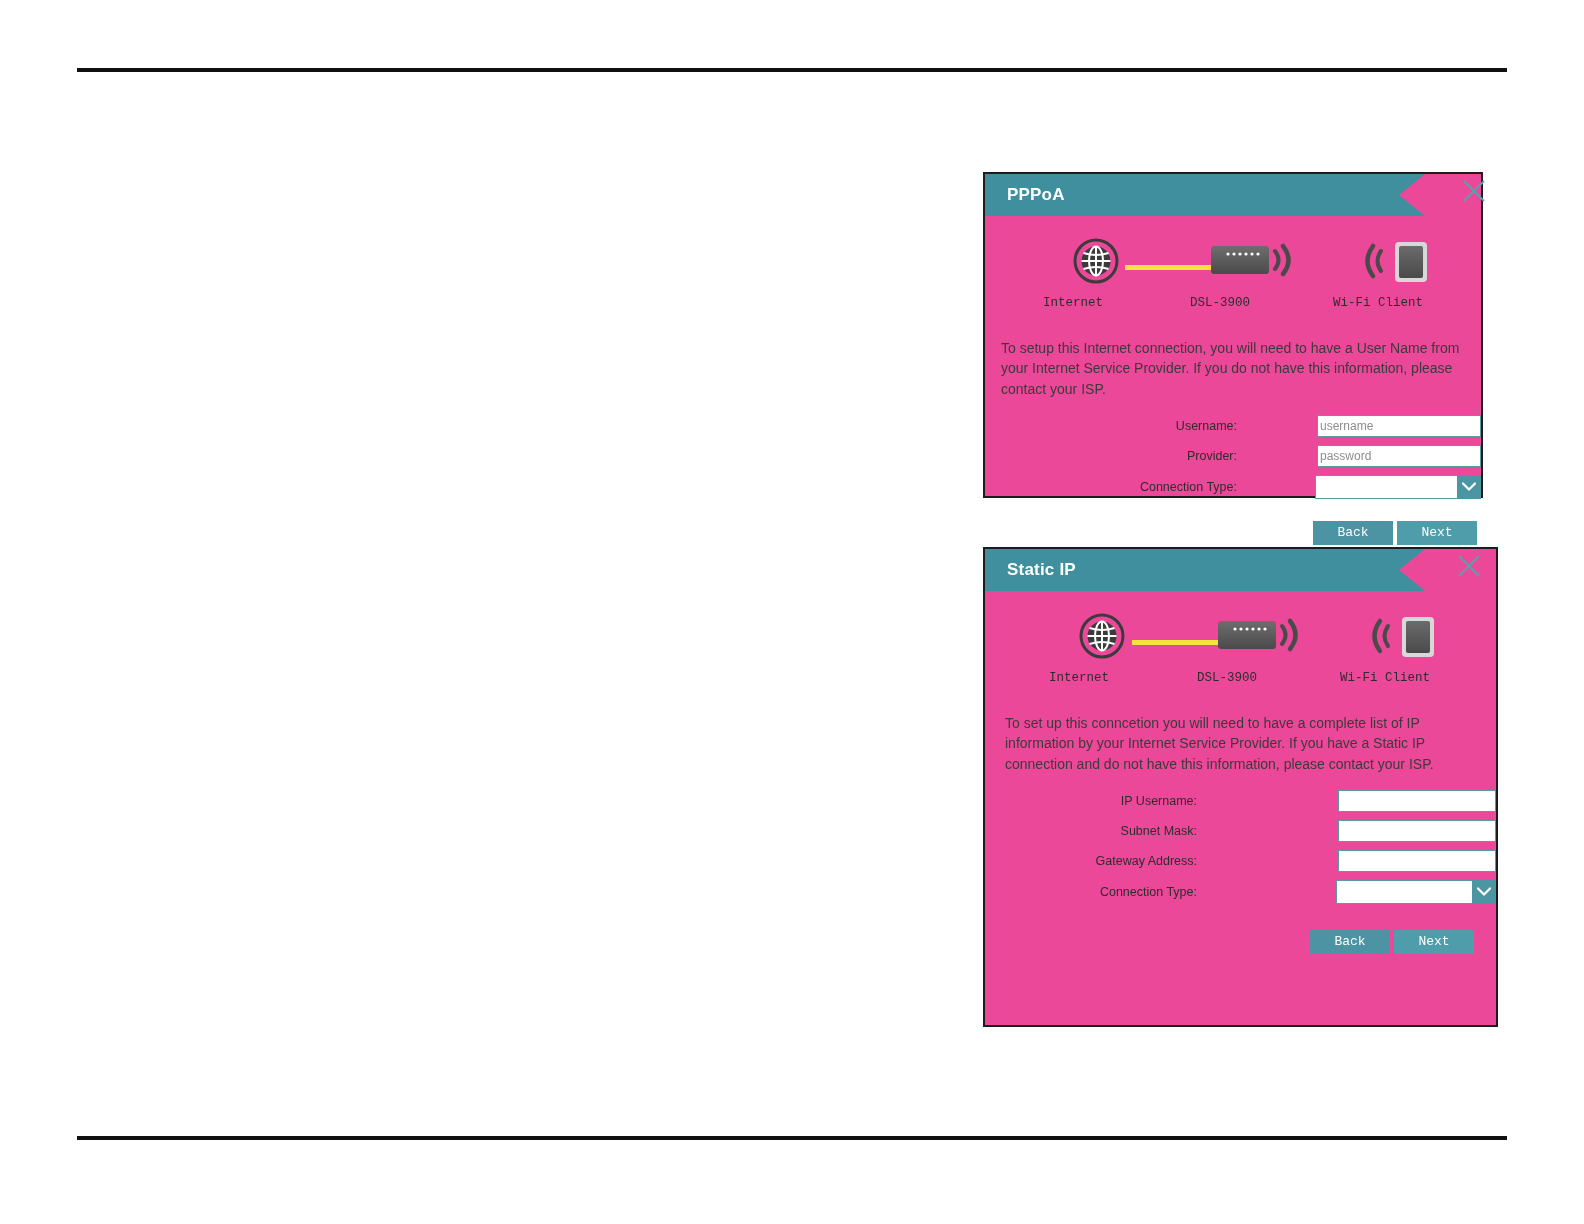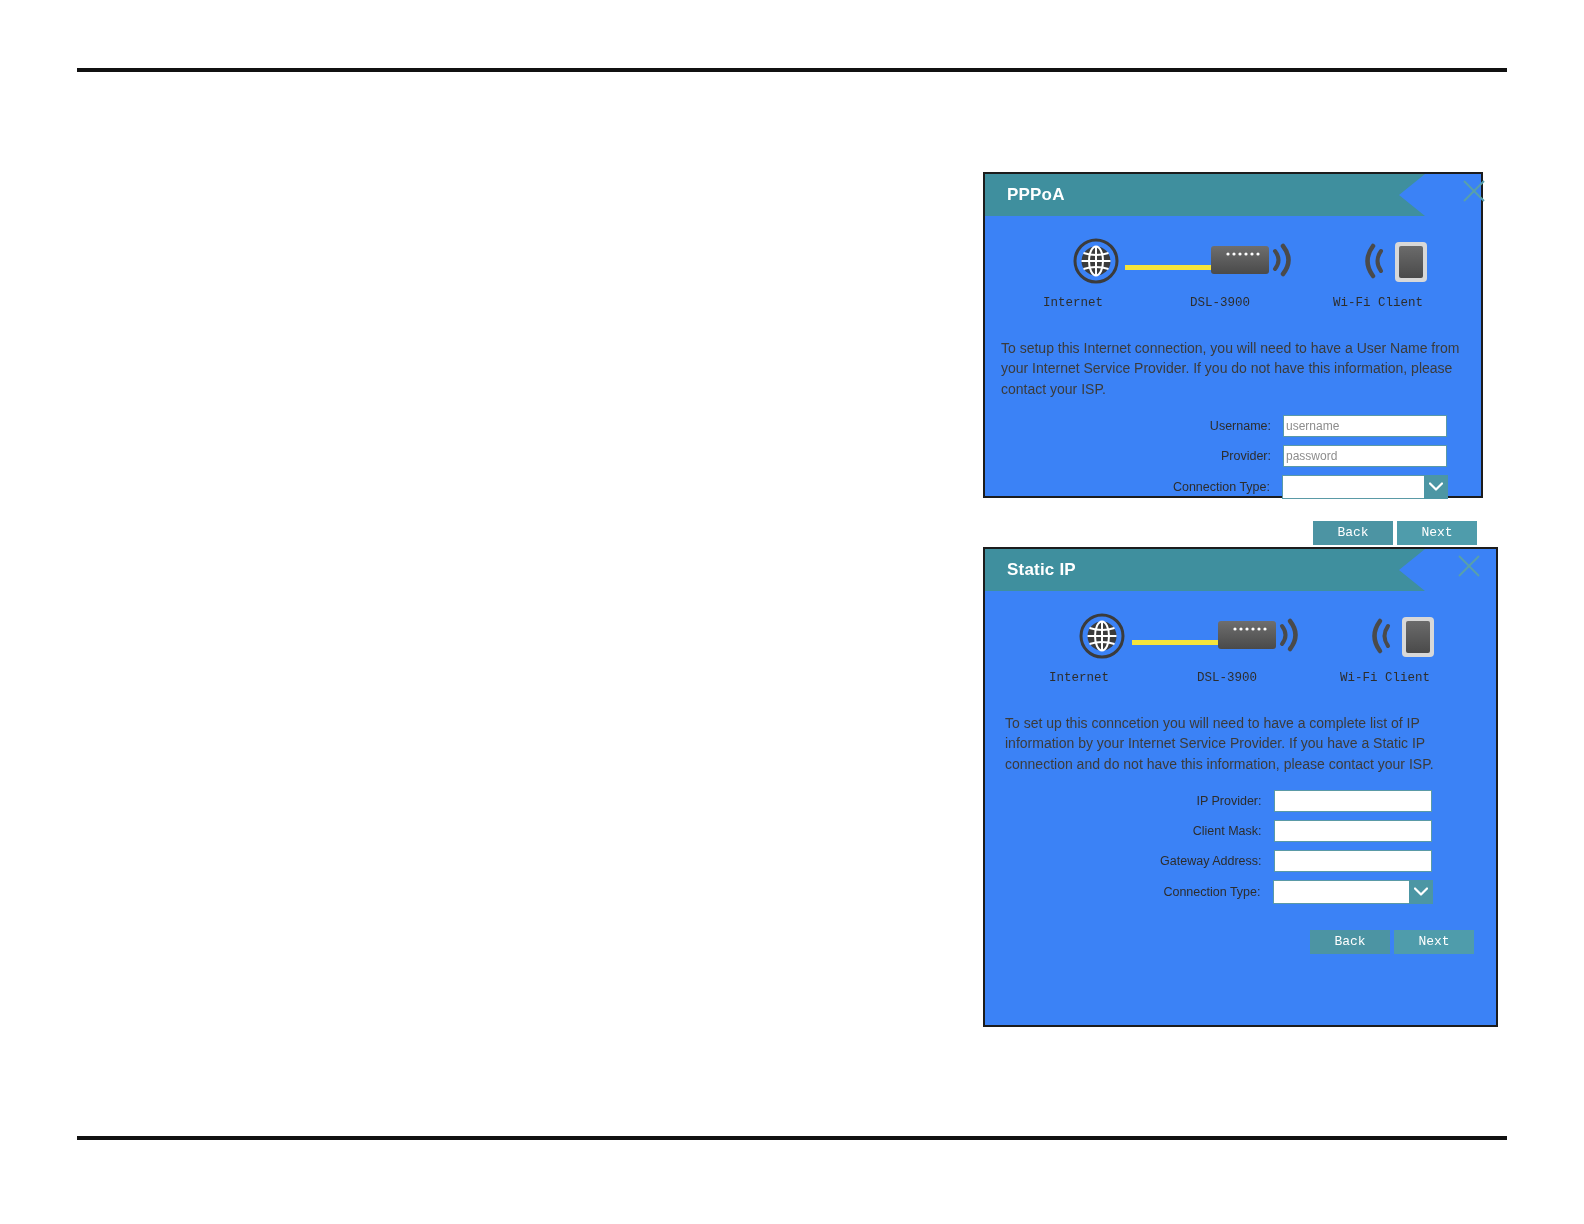--- a/index.html
+++ b/index.html
@@ -22,21 +22,21 @@
     width: 1430px;
     height: 4px;
     background: #111111;
   }
   .page-rule.top { top: 68px; }
   .page-rule.bottom { top: 1136px; }
 
   
   .dialog {
     position: absolute;
-    background: #3b82f6;
+    background: #ec4899;
     border: 2px solid #1c1c1c;
     box-sizing: border-box;
   }
   #dialog-pppoa {
     left: 983px;
     top: 172px;
     width: 500px;
     height: 326px;
   }
   #dialog-static {
@@ -134,21 +134,21 @@
   }
   #dialog-static .description { padding: 0 22px 0 20px; }
 
   
   .form {
     margin-top: 16px;
   }
   .form-row {
     display: flex;
     align-items: center;
-    justify-content: center;
+    justify-content: space-between;
     margin-bottom: 8px;
     gap: 6px;
   }
   .form-label {
     font-size: 12.5px;
     color: #2d2d2d;
     text-align: right;
     font-weight: 500;
     padding-right: 6px;
     white-space: nowrap;
@@ -400,25 +400,25 @@
         </svg>
       </div>
       <div class="topo-label">Wi-Fi Client</div>
     </div>
   </div>
 
   <div class="description">To set up this conncetion you will need to have a complete list of IP information by your Internet Service Provider. If you have a Static IP connection and do not have this information, please contact your ISP.</div>
 
   <div class="form">
     <div class="form-row">
-      <div class="form-label">IP Provider:</div>
+      <div class="form-label">IP Username:</div>
       <input class="text-field" type="text" value="" style="">
     </div>
     <div class="form-row">
-      <div class="form-label">Client Mask:</div>
+      <div class="form-label">Subnet Mask:</div>
       <input class="text-field" type="text" value="" style="">
     </div>
     <div class="form-row">
       <div class="form-label">Gateway Address:</div>
       <input class="text-field" type="text" value="" style="">
     </div>
     <div class="form-row">
       <div class="form-label">Connection Type:</div>
       <div class="select-wrap">
         <div class="select-field"></div>

